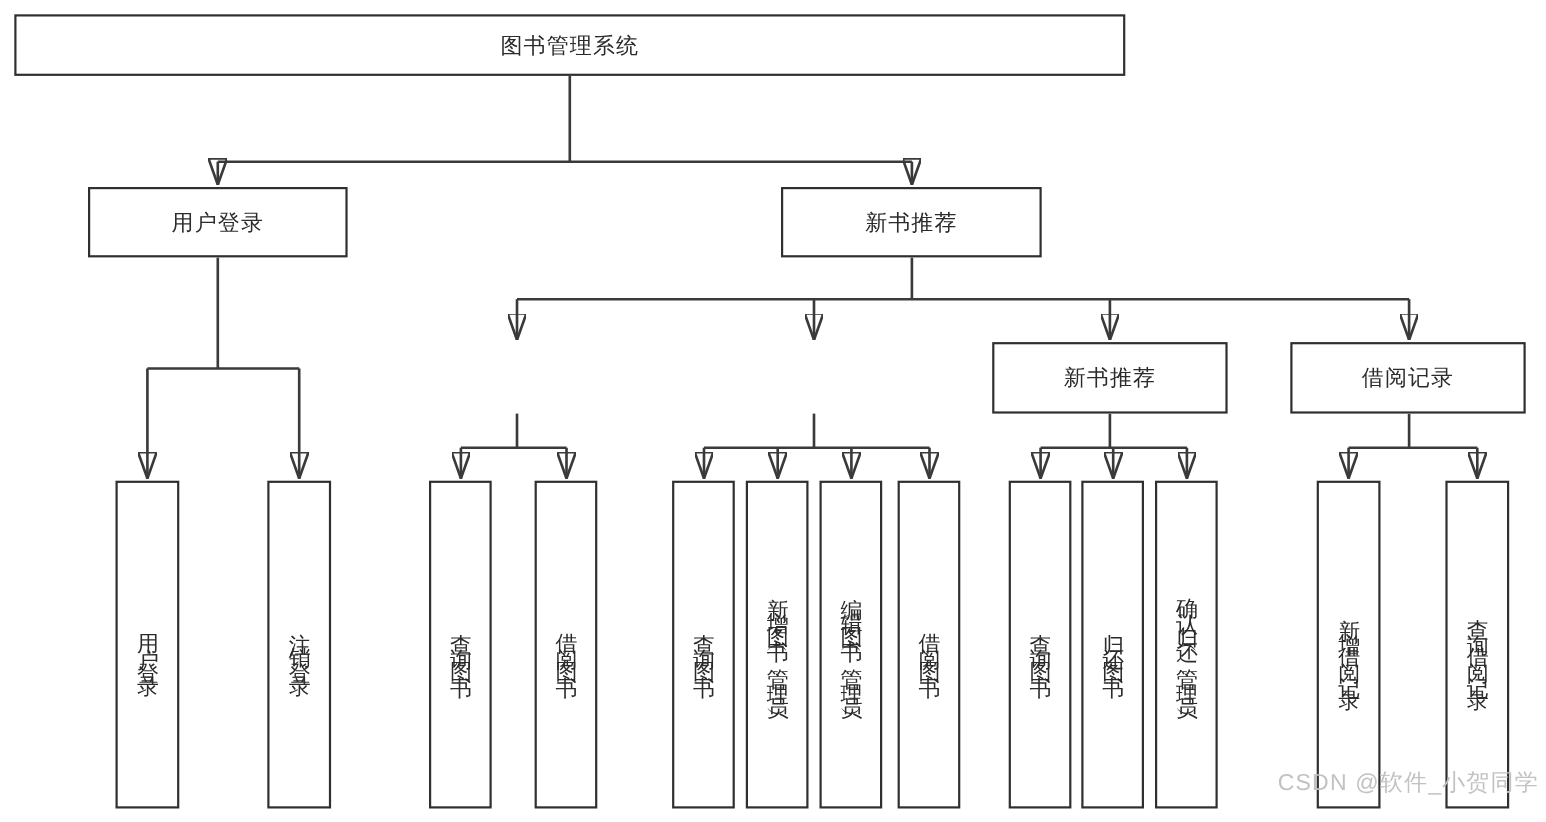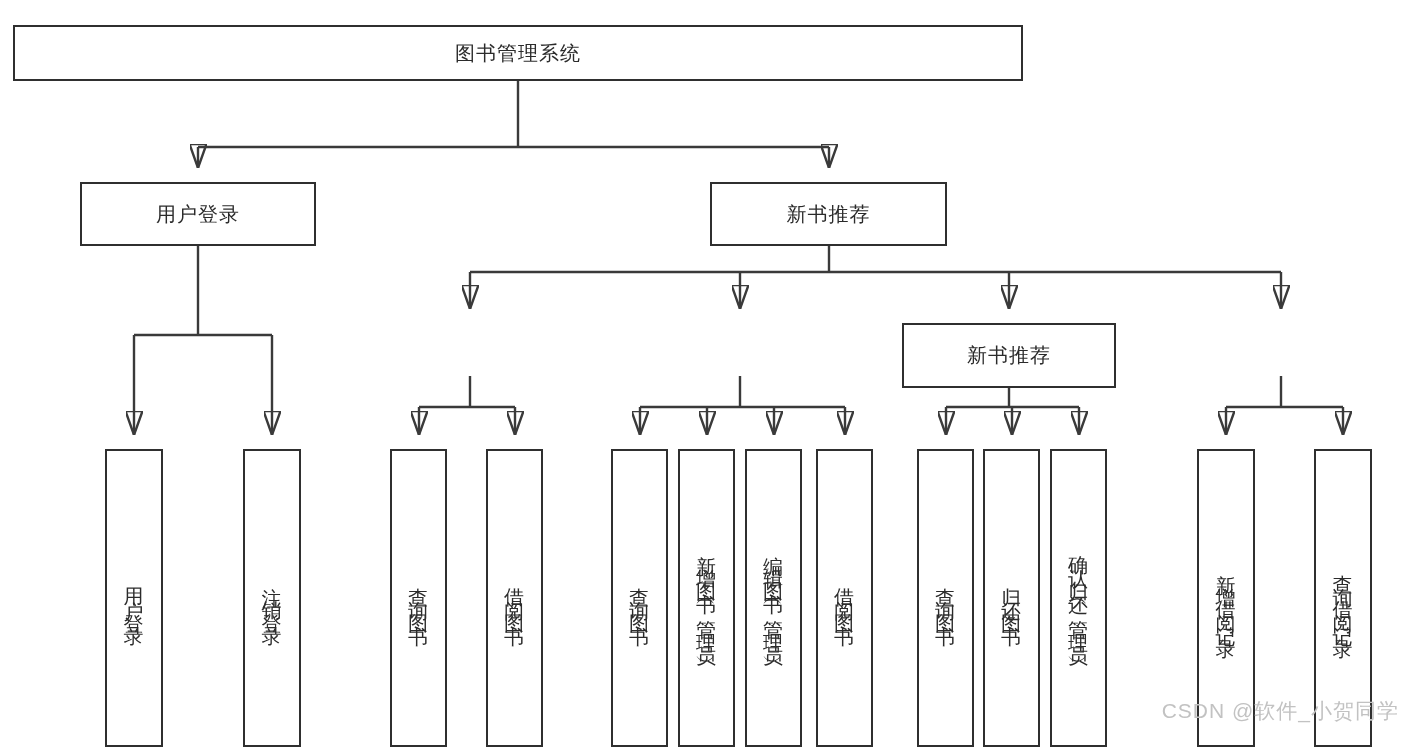--- a/index.html
+++ b/index.html
@@ -24,21 +24,20 @@
   .box{
     position:absolute;
     box-sizing:border-box;
     background:var(--box-fill);
     border:2.5px solid var(--box-border);
     display:flex;align-items:center;justify-content:center;
     z-index:1;
     font-size:20px;
     letter-spacing:1px;
     color:var(--text);
-    margin-top:12px;
   }
   .leaf .vtext{
     writing-mode:vertical-lr;
     text-orientation:mixed;
     letter-spacing:13px;
     white-space:nowrap;
     font-size:20px;
     line-height:1;
   }
   .watermark{
@@ -107,20 +106,23 @@
   <div class="box" style="left:80px;top:170px;width:236px;height:64px">
     <span>用户登录</span>
   </div>
   <div class="box" style="left:710px;top:170px;width:237px;height:64px">
     <span>新书推荐</span>
   </div>
 
   <div class="box" style="left:902px;top:311px;width:214px;height:65px">
     <span>新书推荐</span>
   </div>
+  <div class="box" style="left:1173px;top:311px;width:214px;height:65px">
+    <span>借阅记录</span>
+  </div>
 
   <div class="box leaf" style="left:105px;top:437px;width:58px;height:298px">
     <span class="vtext">用户登录</span>
   </div>
   <div class="box leaf" style="left:243px;top:437px;width:58px;height:298px">
     <span class="vtext">注销登录</span>
   </div>
 
   <div class="box leaf" style="left:390px;top:437px;width:57px;height:298px">
     <span class="vtext">查询图书</span>

